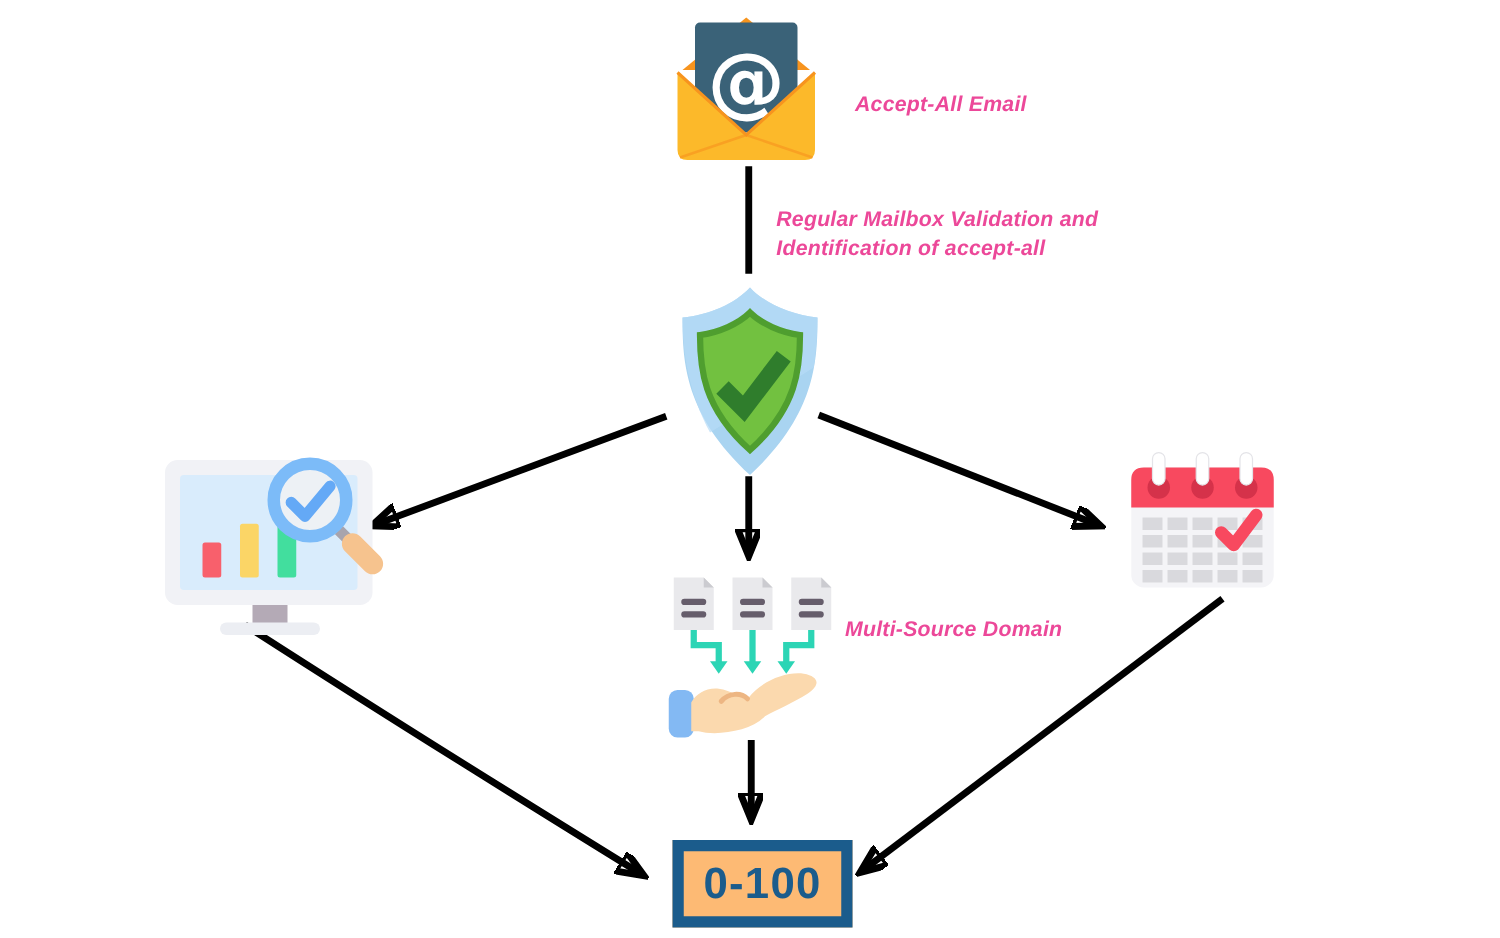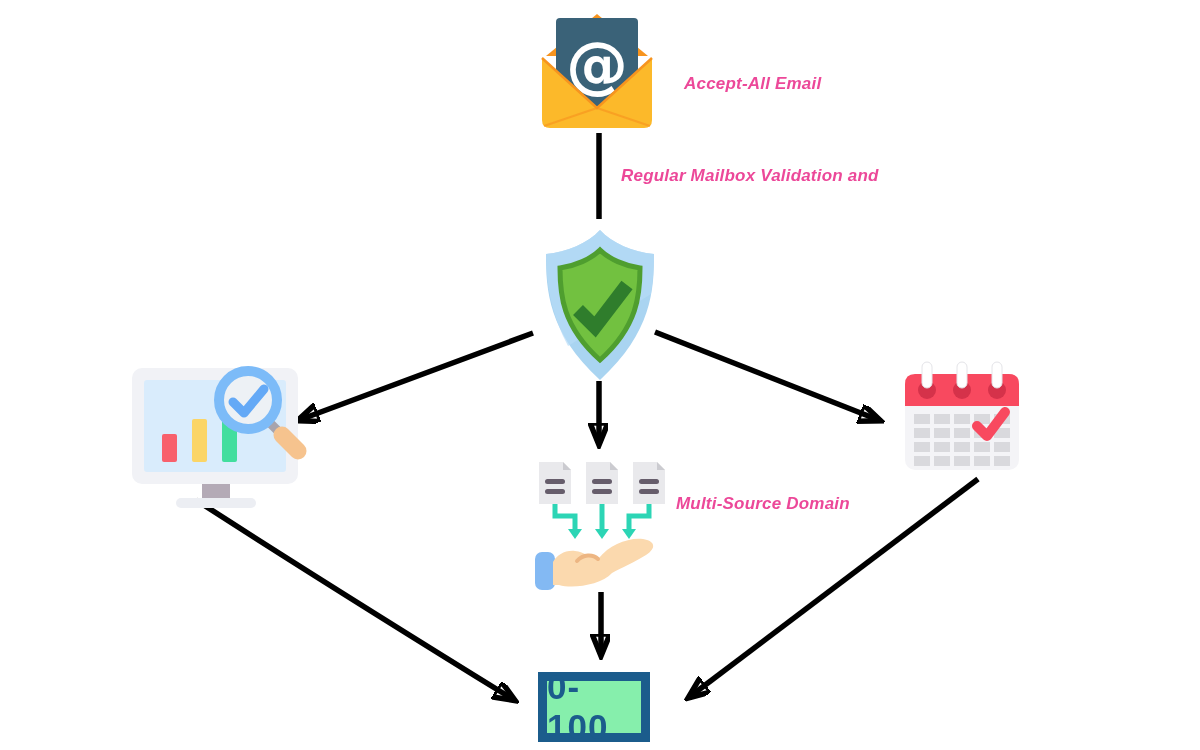--- a/index.html
+++ b/index.html
@@ -11,22 +11,22 @@
   .lbl{
     position:absolute;color:#ec4899;font-weight:700;font-size:17px;line-height:1.35;
     letter-spacing:.2px;
     font-style:italic;
   }
   .center{text-align:left;}
   .lbl span{display:block;}
   .arrows{position:absolute;left:0;top:0;width:1200px;height:750px;}
   .arrows path{stroke:#000;stroke-width:5.5;fill:none;}
   #score-box{
-    position:absolute;left:538px;top:672px;width:112px;height:70px;
-    box-sizing:border-box;border:9px solid #1b5c8c;background:#86efac;
+    position:absolute;left:538px;top:672px;width:144px;height:70px;
+    box-sizing:border-box;border:9px solid #1b5c8c;background:#fdba74;
     display:flex;align-items:center;justify-content:center;
     color:#1b5c8c;font-weight:700;font-size:35px;letter-spacing:1px;
   }
 </style>
 </head>
 <body>
 
 <div id="canvas">
 
   <svg class="arrows" viewBox="0 0 1200 750">
@@ -50,20 +50,21 @@
     <text x="61" y="80" text-anchor="middle" font-size="62" font-weight="bold" fill="#ffffff" font-family="DejaVu Sans, sans-serif">@</text>
     <path d="M6,52 L61,102 L116,52 L116,114 Q116,122 108,122 L14,122 Q6,122 6,114 Z" fill="#fcb92a"></path>
     <path d="M6,52 L61,102 L116,52" stroke="#f7941e" stroke-width="2.5" fill="none"></path>
     <path d="M8,120 L61,102 M114,120 L61,102" stroke="#f7941e" stroke-width="2" opacity="0.65" fill="none"></path>
   </svg>
 
   <div class="lbl" style="left:684px;top:73px">Accept-All Email</div>
 
   <div class="lbl center" style="left:621px;top:165px;width:390px">
     <span>Regular Mailbox Validation and</span>
+    <span>Identification of accept-all</span>
   </div>
 
   <svg class="abs" style="left:538px;top:226px" width="124" height="160" viewBox="0 0 124 160">
     <path d="M62,4 C74,17 95,26 116,28 C116,64 114,106 62,154 C10,106 8,64 8,28 C29,26 50,17 62,4 Z" fill="#a9d4f1"></path>
     <path d="M62,4 C74,17 95,26 116,28 C116,40 115,54 113,68 L30,120 C14,90 8,58 8,28 C29,26 50,17 62,4 Z" fill="#b6dcf6" opacity="0.7"></path>
     <path d="M62,24 C71,33 87,40 102,42 C102,68 100,100 62,134 C24,100 22,68 22,42 C37,40 53,33 62,24 Z" fill="#72c140" stroke="#4f9e2f" stroke-width="5"></path>
     <path d="M40,84 L57,101 L89,59" stroke="#2f7d2c" stroke-width="14" fill="none"></path>
   </svg>
 
 

